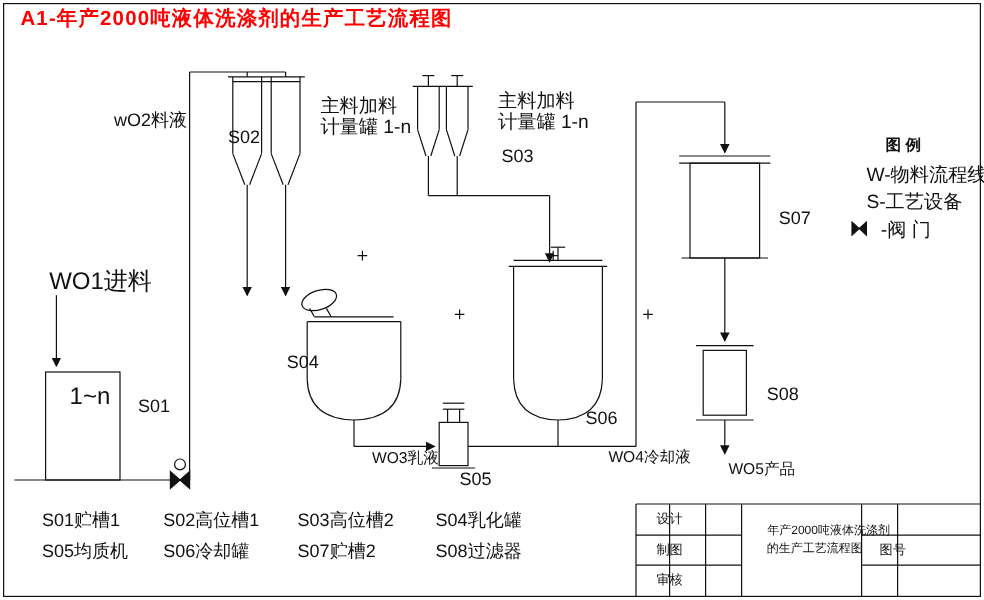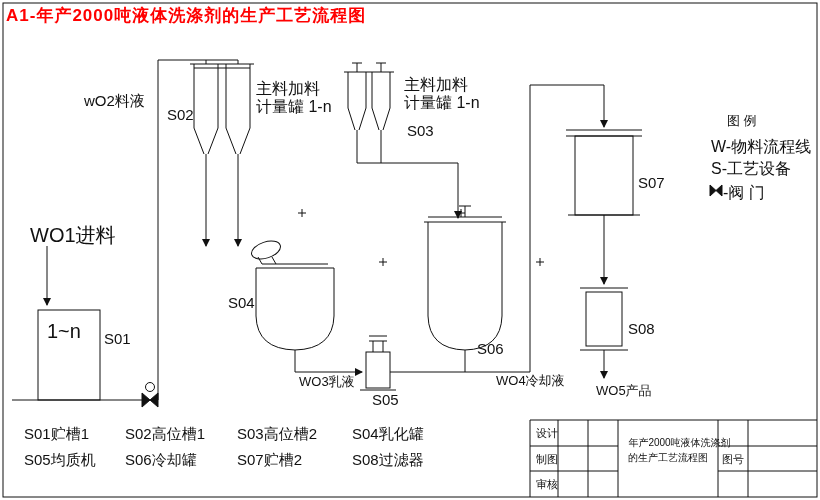--- a/index.html
+++ b/index.html
@@ -5,21 +5,21 @@
   * { margin:0; padding:0; box-sizing:border-box; }
   html,body { background:#ffffff; }
   body { font-family:"Liberation Sans", sans-serif; color:#111; }
   #canvas {
     position:relative; width:820px; height:500px;
     background:#ffffff; overflow:hidden;
   }
   #diagram { position:absolute; left:0; top:0; }
   .lbl {
     position:absolute; white-space:nowrap; color:#111;
-    font-family:"Liberation Sans", sans-serif; line-height:1.15;
+    font-family:"Liberation Sans", sans-serif; line-height:1.15;margin-left:11px;
   }
   .s10 { font-size:10px; }
   .s11 { font-size:11px; }
   .s12 { font-size:16px; }
   .s13 { font-size:13px; }
   .s14 { font-size:20px; }
   .s15 { font-size:15px; }
   #page-title {
     left:6px; top:6px; font-size:17px; font-weight:bold; color:#ff0000;
     letter-spacing:1px;
@@ -168,29 +168,29 @@
         <line x1="718" y1="446" x2="817" y2="446"></line>
         <line x1="530" y1="471" x2="618" y2="471"></line>
         <line x1="718" y1="471" x2="817" y2="471"></line>
       </g>
     </g>
   </svg>
 
   <div id="page-title" class="lbl">A1-年产2000吨液体洗涤剂的生产工艺流程图</div>
 
   <div class="lbl s15" style="left:84px;top:92px;">wO2料液</div>
-  <div class="lbl s15" style="left:167px;top:106px;">S02</div>
+  <div class="lbl s15" style="left:179px;top:106px;">S02</div>
   <div class="lbl s12" style="left:256px;top:80px;">主料加料</div>
   <div class="lbl s12" style="left:256px;top:98px;">计量罐 1-n</div>
 
   <div class="lbl s12" style="left:404px;top:76px;">主料加料</div>
   <div class="lbl s12" style="left:404px;top:94px;">计量罐 1-n</div>
   <div class="lbl s15" style="left:407px;top:122px;">S03</div>
 
-  <div class="lbl s13" style="left:727px;top:114px;font-weight:normal;">图    例</div>
+  <div class="lbl s13" style="left:727px;top:114px;font-weight:bold;">图    例</div>
   <div class="lbl s12" style="left:711px;top:138px;text-align:center;">W-物料流程线</div>
   <div class="lbl s12" style="left:711px;top:160px;">S-工艺设备</div>
   <div class="lbl s12" style="left:723px;top:184px;">-阀 门</div>
 
   <div class="lbl s14" style="left:30px;top:224px;">WO1进料</div>
   <div class="lbl s14" style="left:47px;top:320px;">1~n</div>
   <div class="lbl s15" style="left:104px;top:330px;">S01</div>
 
   <div class="lbl s15" style="left:228px;top:294px;">S04</div>
   <div class="lbl s13" style="left:299px;top:375px;">WO3乳液</div>

